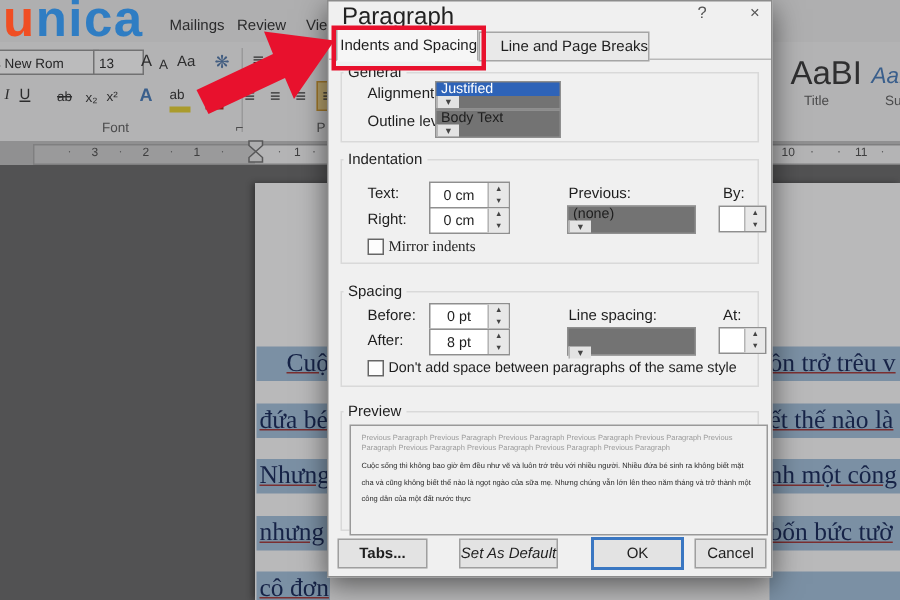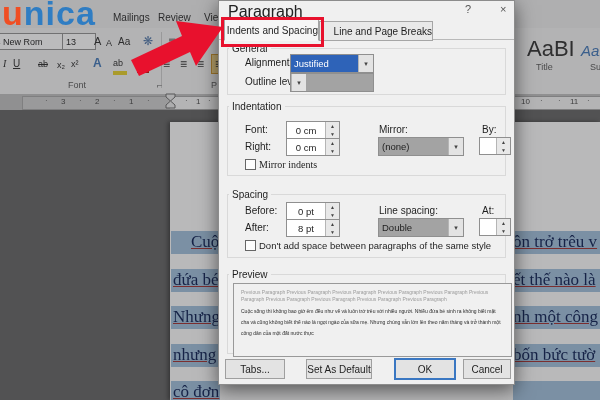--- a/index.html
+++ b/index.html
@@ -41,21 +41,21 @@
   .dlg-sys{top:2px;font-size:11px;color:#555;}
   .tabstrip-line{left:0;top:38px;width:295px;height:1px;background:#b9b9b9;}
   .dtab{top:18px;height:20px;display:flex;align-items:center;justify-content:flex-end;
         font-size:10px;border:1px solid #a5a5a5;}
   .dtab.active{background:#f6f6f6;border-bottom:1px solid #f6f6f6;z-index:3;}
   .dtab.inactive{background:#e9e9e9;top:20px;height:18px;}
   .redbox{left:2px;top:16px;width:97px;height:24px;border:3px solid #e8112d;z-index:30;}
   .gbox{border:1px solid #d9d9d9;}
   .glabel{font-size:10px;color:#1e1e1e;background:#f0f0f0;padding:0 3px;}
   .flabel{font-size:10px;color:#1e1e1e;white-space:nowrap;}
-  .combo{height:17px;background:#a3a3a3;border:1px solid #8f8f8f;display:flex;}
+  .combo{height:17px;background:#737373;border:1px solid #8f8f8f;display:flex;flex-direction:column;}
   .combo-val{flex:1;font-size:9.5px;display:flex;align-items:center;padding:0 3px;white-space:nowrap;overflow:hidden;}
   .combo-val.sel{background:#2e63b8;color:#fff;}
   .combo-btn{width:14px;background:#e3e3e3;border-left:1px solid #b5b5b5;display:flex;
              align-items:center;justify-content:center;font-size:7px;color:#444;}
   .spin{height:16px;background:#fff;border:1px solid #8f8f8f;display:flex;}
   .spin-val{flex:1;font-size:9.5px;display:flex;align-items:center;justify-content:center;white-space:nowrap;}
   .spin-btns{width:13px;background:#e8e8e8;border-left:1px solid #b5b5b5;display:flex;flex-direction:column;}
   .spin-btns span{flex:1;display:flex;align-items:center;justify-content:center;font-size:5px;color:#444;line-height:4px;}
   .cb{width:9px;height:9px;background:#fdfdfd;border:1px solid #666;}
   .preview-box{background:#f0f0f0;border:1px solid #999;overflow:hidden;}
@@ -182,42 +182,43 @@
 
     <div class="abs gbox" style="left:8px;top:47px;width:277px;height:45px;"></div>
     <div class="abs glabel" style="left:10px;top:42px;">General</div>
     <div class="abs flabel" style="left:26px;top:56px;">Alignment:</div>
     <div class="abs combo" style="left:71px;top:53px;width:82px;">
       <div class="combo-val sel">Justified</div>
       <div class="combo-btn">▾</div>
     </div>
     <div class="abs flabel" style="left:26px;top:75px;">Outline level:</div>
     <div class="abs combo" style="left:71px;top:72px;width:82px;">
+      <div class="combo-val">Body Text</div>
       <div class="combo-btn">▾</div>
     </div>
 
     <div class="abs gbox" style="left:8px;top:105px;width:277px;height:68px;"></div>
     <div class="abs glabel" style="left:10px;top:100px;">Indentation</div>
-    <div class="abs flabel" style="left:26px;top:123px;">Font:</div>
+    <div class="abs flabel" style="left:26px;top:123px;">Text:</div>
     <div class="abs spin" style="left:67px;top:120px;width:52px;">
       <div class="spin-val">0 cm</div>
       <div class="spin-btns">
           <span>▲</span>
           <span>▼</span>
         </div>
     </div>
     <div class="abs flabel" style="left:26px;top:140px;">Right:</div>
     <div class="abs spin" style="left:67px;top:137px;width:52px;">
       <div class="spin-val">0 cm</div>
       <div class="spin-btns">
           <span>▲</span>
           <span>▼</span>
         </div>
     </div>
-    <div class="abs flabel" style="left:160px;top:123px;">Mirror:</div>
+    <div class="abs flabel" style="left:160px;top:123px;">Previous:</div>
     <div class="abs combo" style="left:159px;top:136px;width:84px;">
       <div class="combo-val">(none)</div>
       <div class="combo-btn">▾</div>
     </div>
     <div class="abs flabel" style="left:263px;top:123px;">By:</div>
     <div class="abs spin" style="left:260px;top:136px;width:30px;">
       <div class="spin-val"></div>
       <div class="spin-btns">
           <span>▲</span>
           <span>▼</span>
@@ -260,24 +261,24 @@
     <div class="abs cb" style="left:26px;top:239px;"></div>
     <div class="abs flabel" style="left:40px;top:239px;font-size:9.5px;">Don't add space between paragraphs of the same style</div>
 
     <div class="abs gbox" style="left:8px;top:273px;width:277px;height:78px;"></div>
     <div class="abs glabel" style="left:10px;top:268px;">Preview</div>
     <div class="abs preview-box" style="left:14px;top:282px;width:263px;height:62px;padding:5px 7px;">
       <div class="pv-gray">Previous Paragraph Previous Paragraph Previous Paragraph Previous Paragraph Previous Paragraph Previous Paragraph Previous Paragraph Previous Paragraph Previous Paragraph Previous Paragraph</div>
       <div class="pv-black">Cuộc sống thì không bao giờ êm đều như vẽ và luôn trớ trêu với nhiều người. Nhiều đứa bé sinh ra không biết mặt cha và cũng không biết thế nào là ngọt ngào của sữa mẹ. Nhưng chúng vẫn lớn lên theo năm tháng và trở thành một công dân của một đất nước thực</div>
     </div>
 
-    <div class="abs dbtn" style="left:6px;top:358px;width:58px;">
+    <div class="abs dbtn" style="left:6px;top:358px;width:58px;font-weight:bold;">
         <span>Tabs...</span>
       </div>
-    <div class="abs dbtn" style="left:87px;top:358px;width:64px;">
+    <div class="abs dbtn" style="left:87px;top:358px;width:64px;font-style:italic;">
         <span>Set As Default</span>
       </div>
     <div class="abs dbtn default" style="left:175px;top:357px;width:58px;">
         <span>OK</span>
       </div>
     <div class="abs dbtn" style="left:244px;top:358px;width:46px;">
         <span>Cancel</span>
       </div>
   </div>
 

